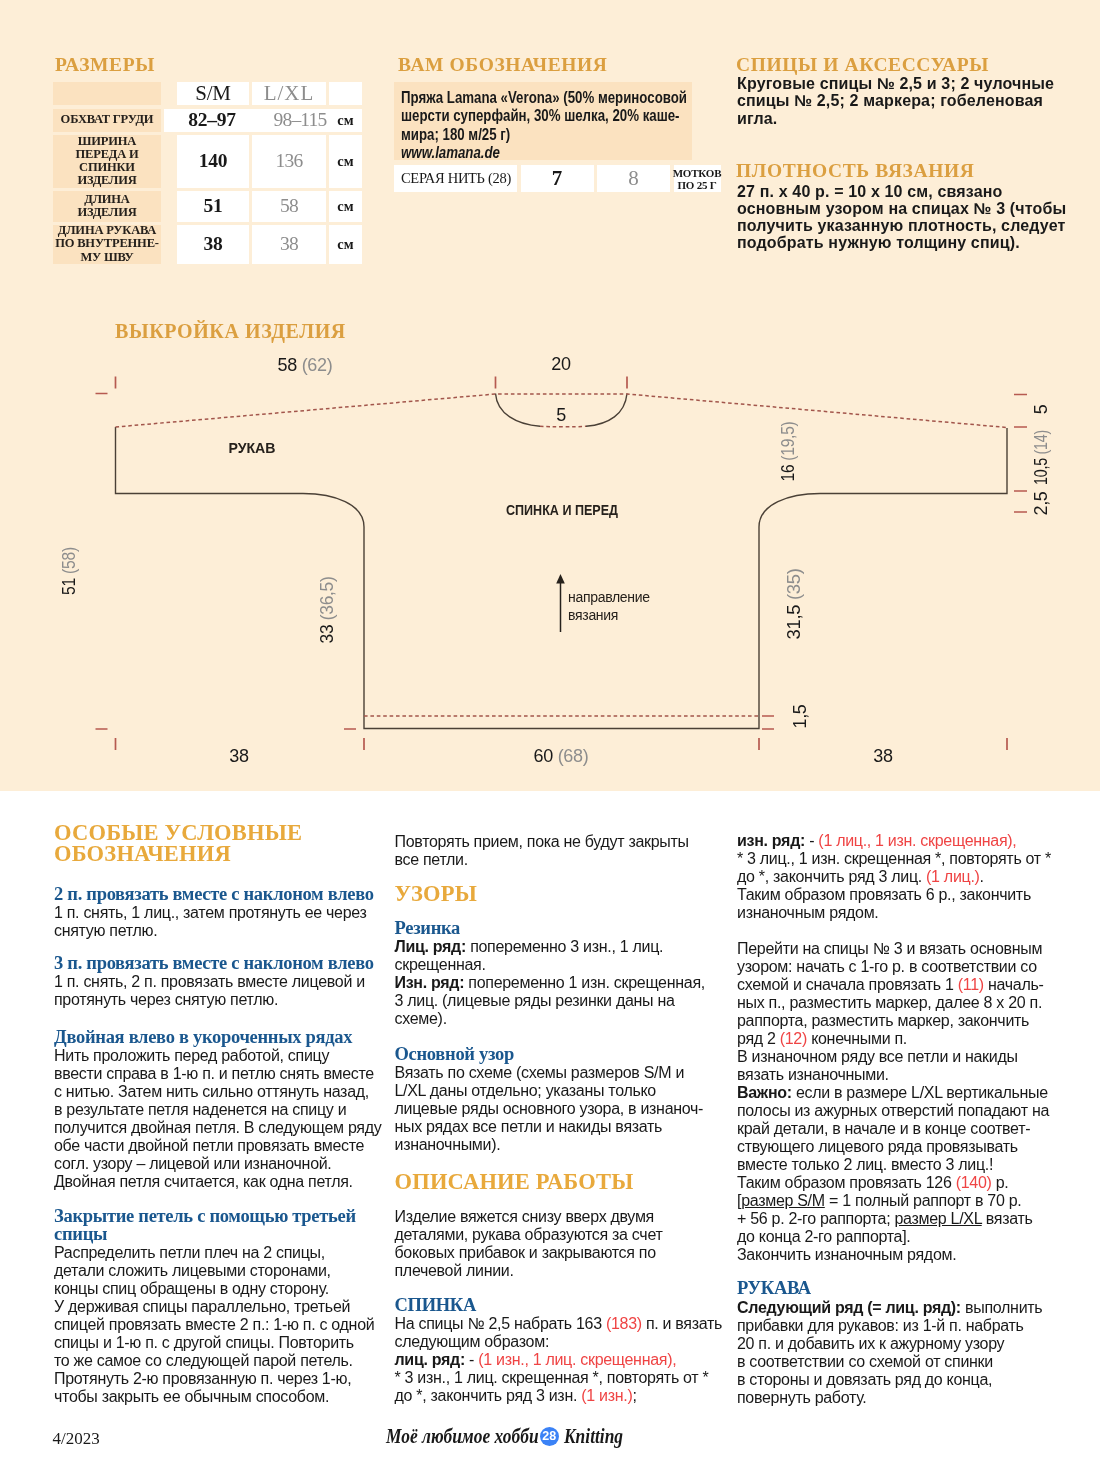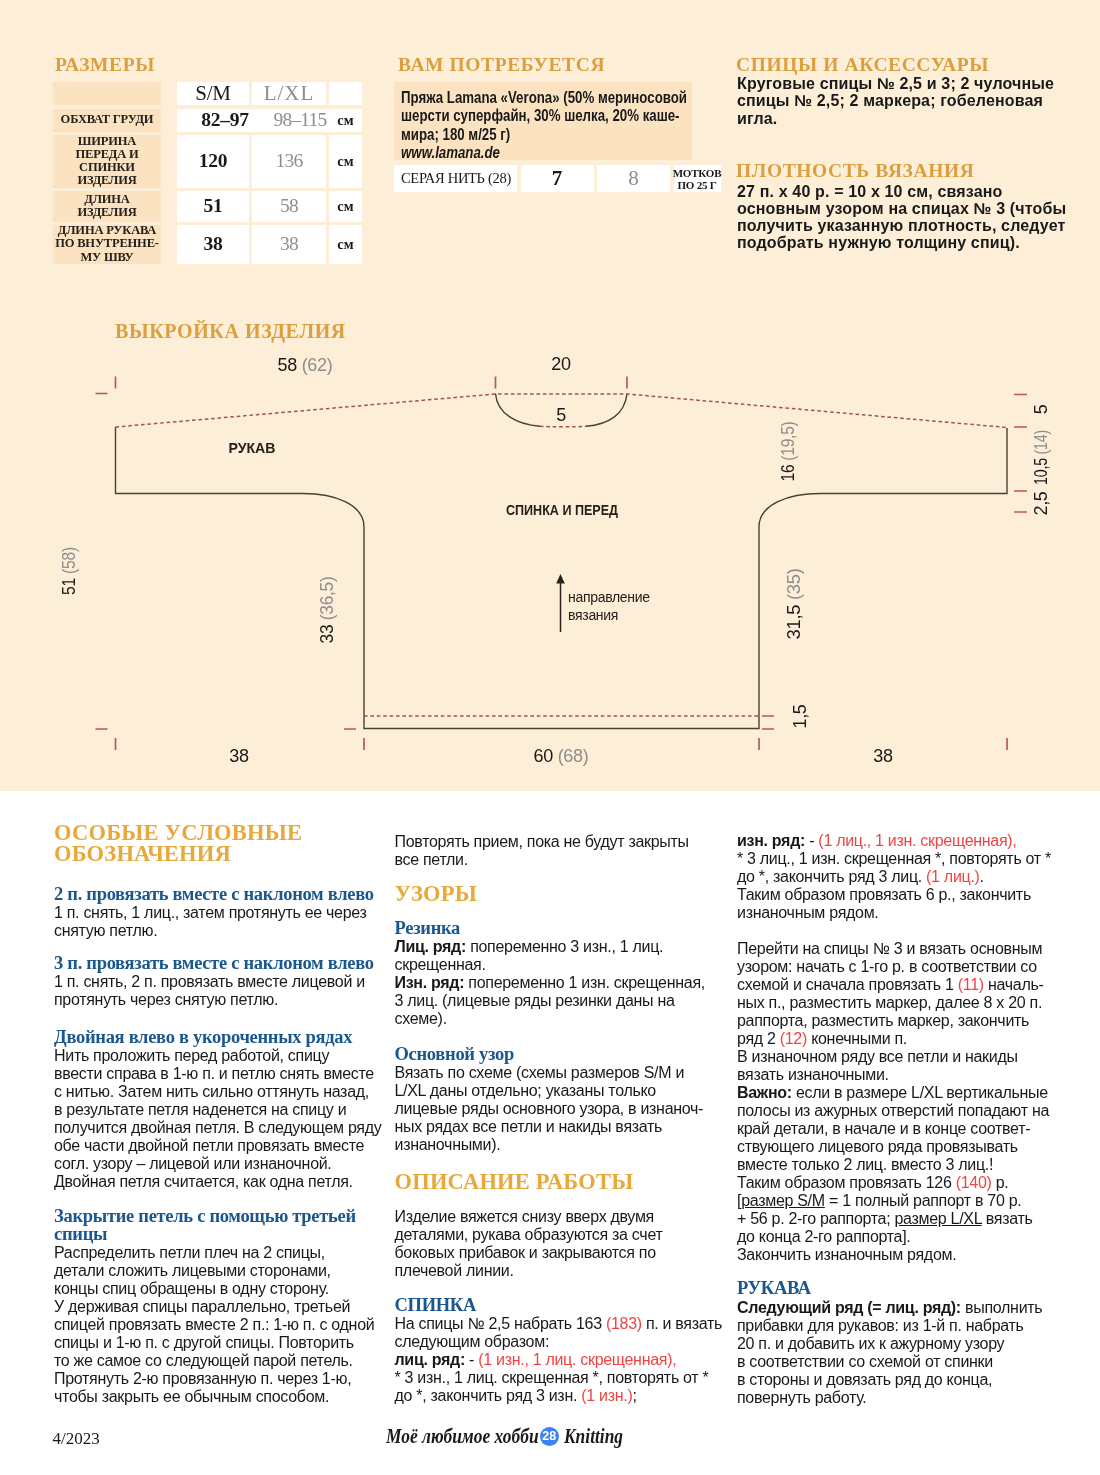--- a/index.html
+++ b/index.html
@@ -28,36 +28,36 @@
   .h2o{font-family:"Liberation Serif",serif;font-weight:bold;color:#e8a93c;
        font-size:22.5px;line-height:20.5px;letter-spacing:0.2px;white-space:nowrap;}
   b{font-weight:bold;}
   u{text-decoration:underline;}
 </style>
 </head>
 <body>
 <div class="abs peach"></div>
 
 <div class="abs h-or" style="left:55px;top:53.5px;">РАЗМЕРЫ</div>
-<div class="abs h-or" style="left:398px;top:53.5px;">ВАМ ПОТРЕБУЕТСЯ</div>
+<div class="abs h-or" style="left:398px;top:53.5px;">ВАМ ОБОЗНАЧЕНИЯ</div>
 <div class="abs h-or" style="left:736px;top:53.5px;">СПИЦЫ И АКСЕССУАРЫ</div>
 <div class="abs h-or" style="left:736px;top:160px;">ПЛОТНОСТЬ ВЯЗАНИЯ</div>
 
 <div class="lbl" style="left:53px;top:82px;height:23px;"></div>
 <div class="c" style="left:177px;top:82px;width:72px;height:23px;font-size:21px;letter-spacing:-0.3px;">S/M</div>
 <div class="c" style="left:252px;top:82px;width:74px;height:23px;font-size:21px;letter-spacing:1px;color:#8d8d8d;">L/XL</div>
 <div class="c" style="left:329px;top:82px;width:33px;height:23px;"></div>
 
 <div class="lbl" style="left:53px;top:108.5px;height:23px;">ОБХВАТ ГРУДИ</div>
-<div class="c val" style="left:177px;top:108.5px;width:96px;height:23px;">82–97</div>
+<div class="c val" style="left:164px;top:108.5px;width:96px;height:23px;">82–97</div>
 <div class="c val2" style="left:252px;top:108.5px;width:96px;height:23px;">98–115</div>
 <div class="c sm" style="left:329px;top:108.5px;width:33px;height:23px;">см</div>
 
 <div class="lbl" style="left:53px;top:134.5px;height:53px;">ШИРИНА<br>ПЕРЕДА И<br>СПИНКИ<br>ИЗДЕЛИЯ</div>
-<div class="c val" style="left:177px;top:134.5px;width:72px;height:53px;">120</div>
+<div class="c val" style="left:177px;top:134.5px;width:72px;height:53px;">140</div>
 <div class="c val2" style="left:252px;top:134.5px;width:74px;height:53px;">136</div>
 <div class="c sm" style="left:329px;top:134.5px;width:33px;height:53px;">см</div>
 
 <div class="lbl" style="left:53px;top:190.5px;height:31px;">ДЛИНА<br>ИЗДЕЛИЯ</div>
 <div class="c val" style="left:177px;top:190.5px;width:72px;height:31px;">51</div>
 <div class="c val2" style="left:252px;top:190.5px;width:74px;height:31px;">58</div>
 <div class="c sm" style="left:329px;top:190.5px;width:33px;height:31px;">см</div>
 
 <div class="lbl" style="left:53px;top:224.5px;height:39px;">ДЛИНА РУКАВА<br>ПО ВНУТРЕННЕ-<br>МУ ШВУ</div>
 <div class="c val" style="left:177px;top:224.5px;width:72px;height:39px;">38</div>

